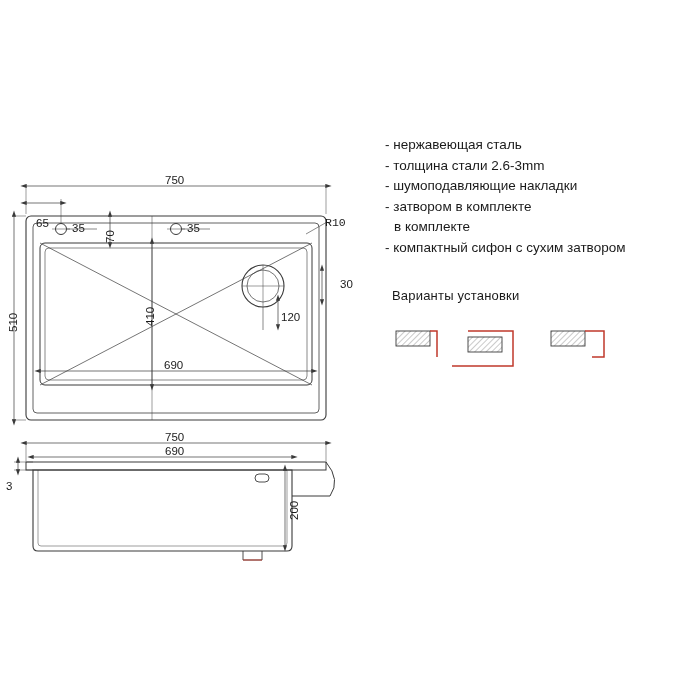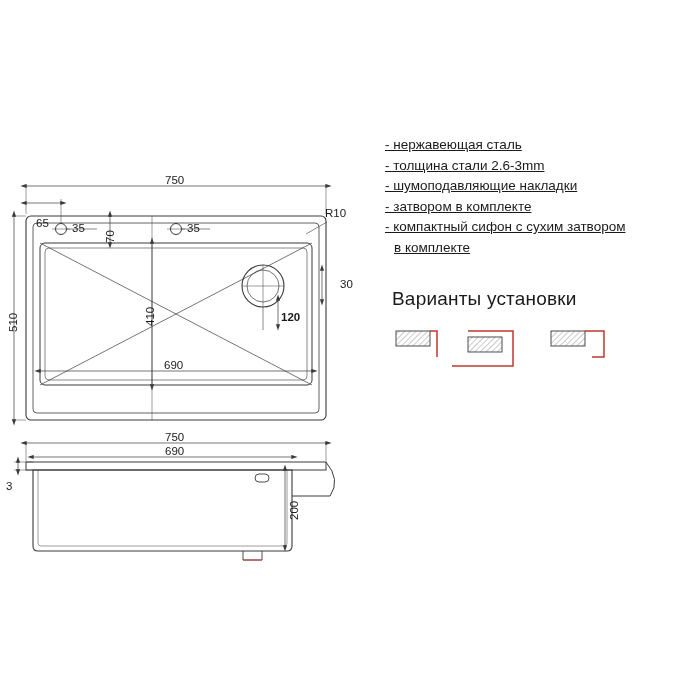--- a/index.html
+++ b/index.html
@@ -31,30 +31,29 @@
     position: absolute;
     left: 385px;
     top: 135px;
     width: 310px;
   }
   .spec-line {
     font-size: 13.5px;
     line-height: 20.5px;
     color: #1a1a1a;
     white-space: nowrap;
-    text-decoration: underline;
   }
   .spec-line.indent {
     padding-left: 9px;
   }
   .install-title {
     position: absolute;
     left: 392px;
     top: 288px;
-    font-size: 19px;
+    font-size: 13px;
     color: #1a1a1a;
     letter-spacing: 0.2px;
   }
   .dim-label {
     position: absolute;
     font-size: 11.5px;
     color: #1a1a1a;
     white-space: nowrap;
   }
   .dim-label.rot {
@@ -172,36 +171,36 @@
       <rect x="551" y="331" width="34" height="15" fill="url(#hatch)" stroke="#3a3a3a" stroke-width="0.9"></rect>
       <path d="M585 331 L604 331 L604 357 L592 357" fill="none" stroke="#c0392b" stroke-width="1.5"></path>
     </g>
   </svg>
 
   <div class="spec-list">
     <div class="spec-line">- нержавеющая сталь</div>
     <div class="spec-line">- толщина стали 2.6-3mm</div>
     <div class="spec-line">- шумоподавляющие накладки</div>
     <div class="spec-line">- затвором в комплекте</div>
+    <div class="spec-line indent">в комплекте</div>
     <div class="spec-line">- компактный сифон с сухим затвором</div>
-    <div class="spec-line indent">в комплекте</div>
   </div>
 
   <div class="install-title">Варианты установки</div>
 
   <div class="dim-label" style="left:165px; top:174px;">750</div>
   <div class="dim-label" style="left:36px; top:190px;margin-top:27px;">65</div>
   <div class="dim-label" style="left:72px; top:222px;"><span>35</span></div>
   <div class="dim-label" style="left:187px; top:222px;"><span>35</span></div>
   <div class="dim-label rot" style="left:104px; top:243px;">70</div>
-  <div class="dim-label" style="left:325px; top:207px;">R10</div>
+  <div class="dim-label" style="left:325px; top:216px;font-family:Liberation Mono, monospace;">R10</div>
   <div class="dim-label rot" style="left:7px; top:332px;">510</div>
   <div class="dim-label rot" style="left:144px; top:326px;">410</div>
   <div class="dim-label" style="left:164px; top:359px;">690</div>
   <div class="dim-label" style="left:340px; top:278px;">30</div>
-  <div class="dim-label" style="left:281px; top:311px;font-weight:bold;">120</div>
+  <div class="dim-label" style="left:281px; top:311px;">120</div>
 
   <div class="dim-label" style="left:165px; top:431px;">750</div>
   <div class="dim-label" style="left:165px; top:445px;">690</div>
   <div class="dim-label" style="left:6px; top:480px;">3</div>
   <div class="dim-label rot" style="left:288px; top:520px;">200</div>
 
 </div>
 
 </body></html>

